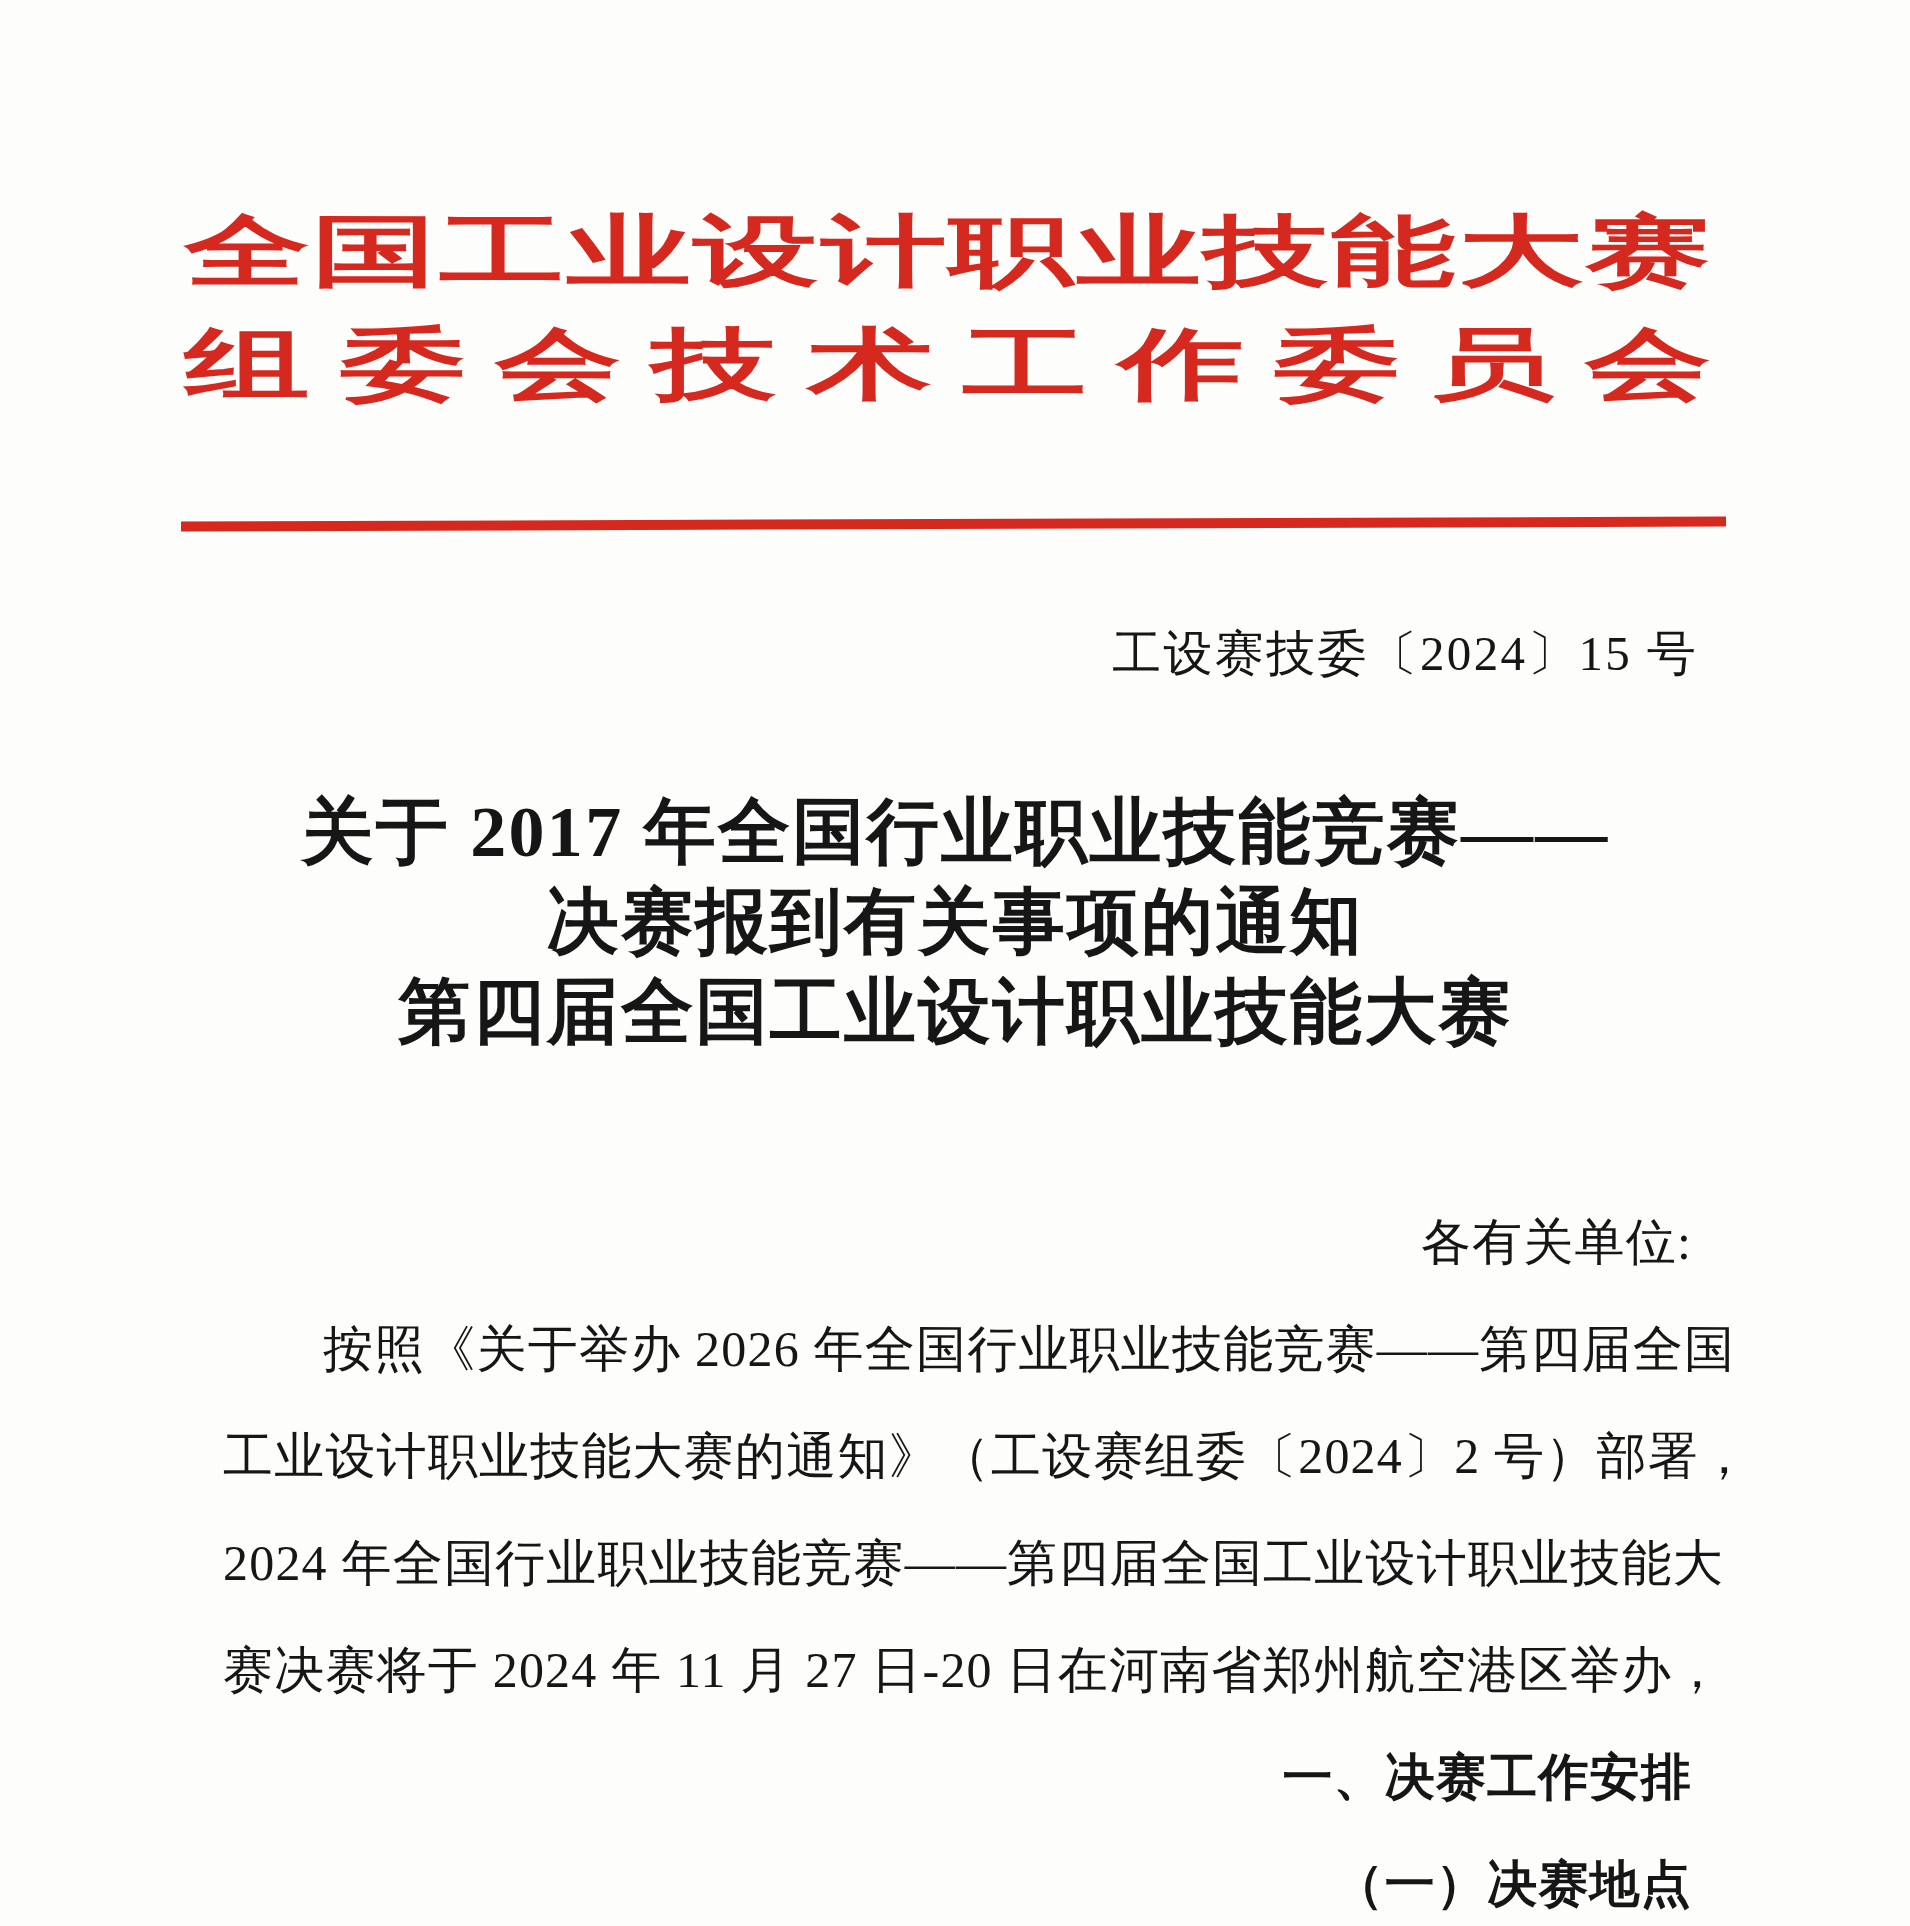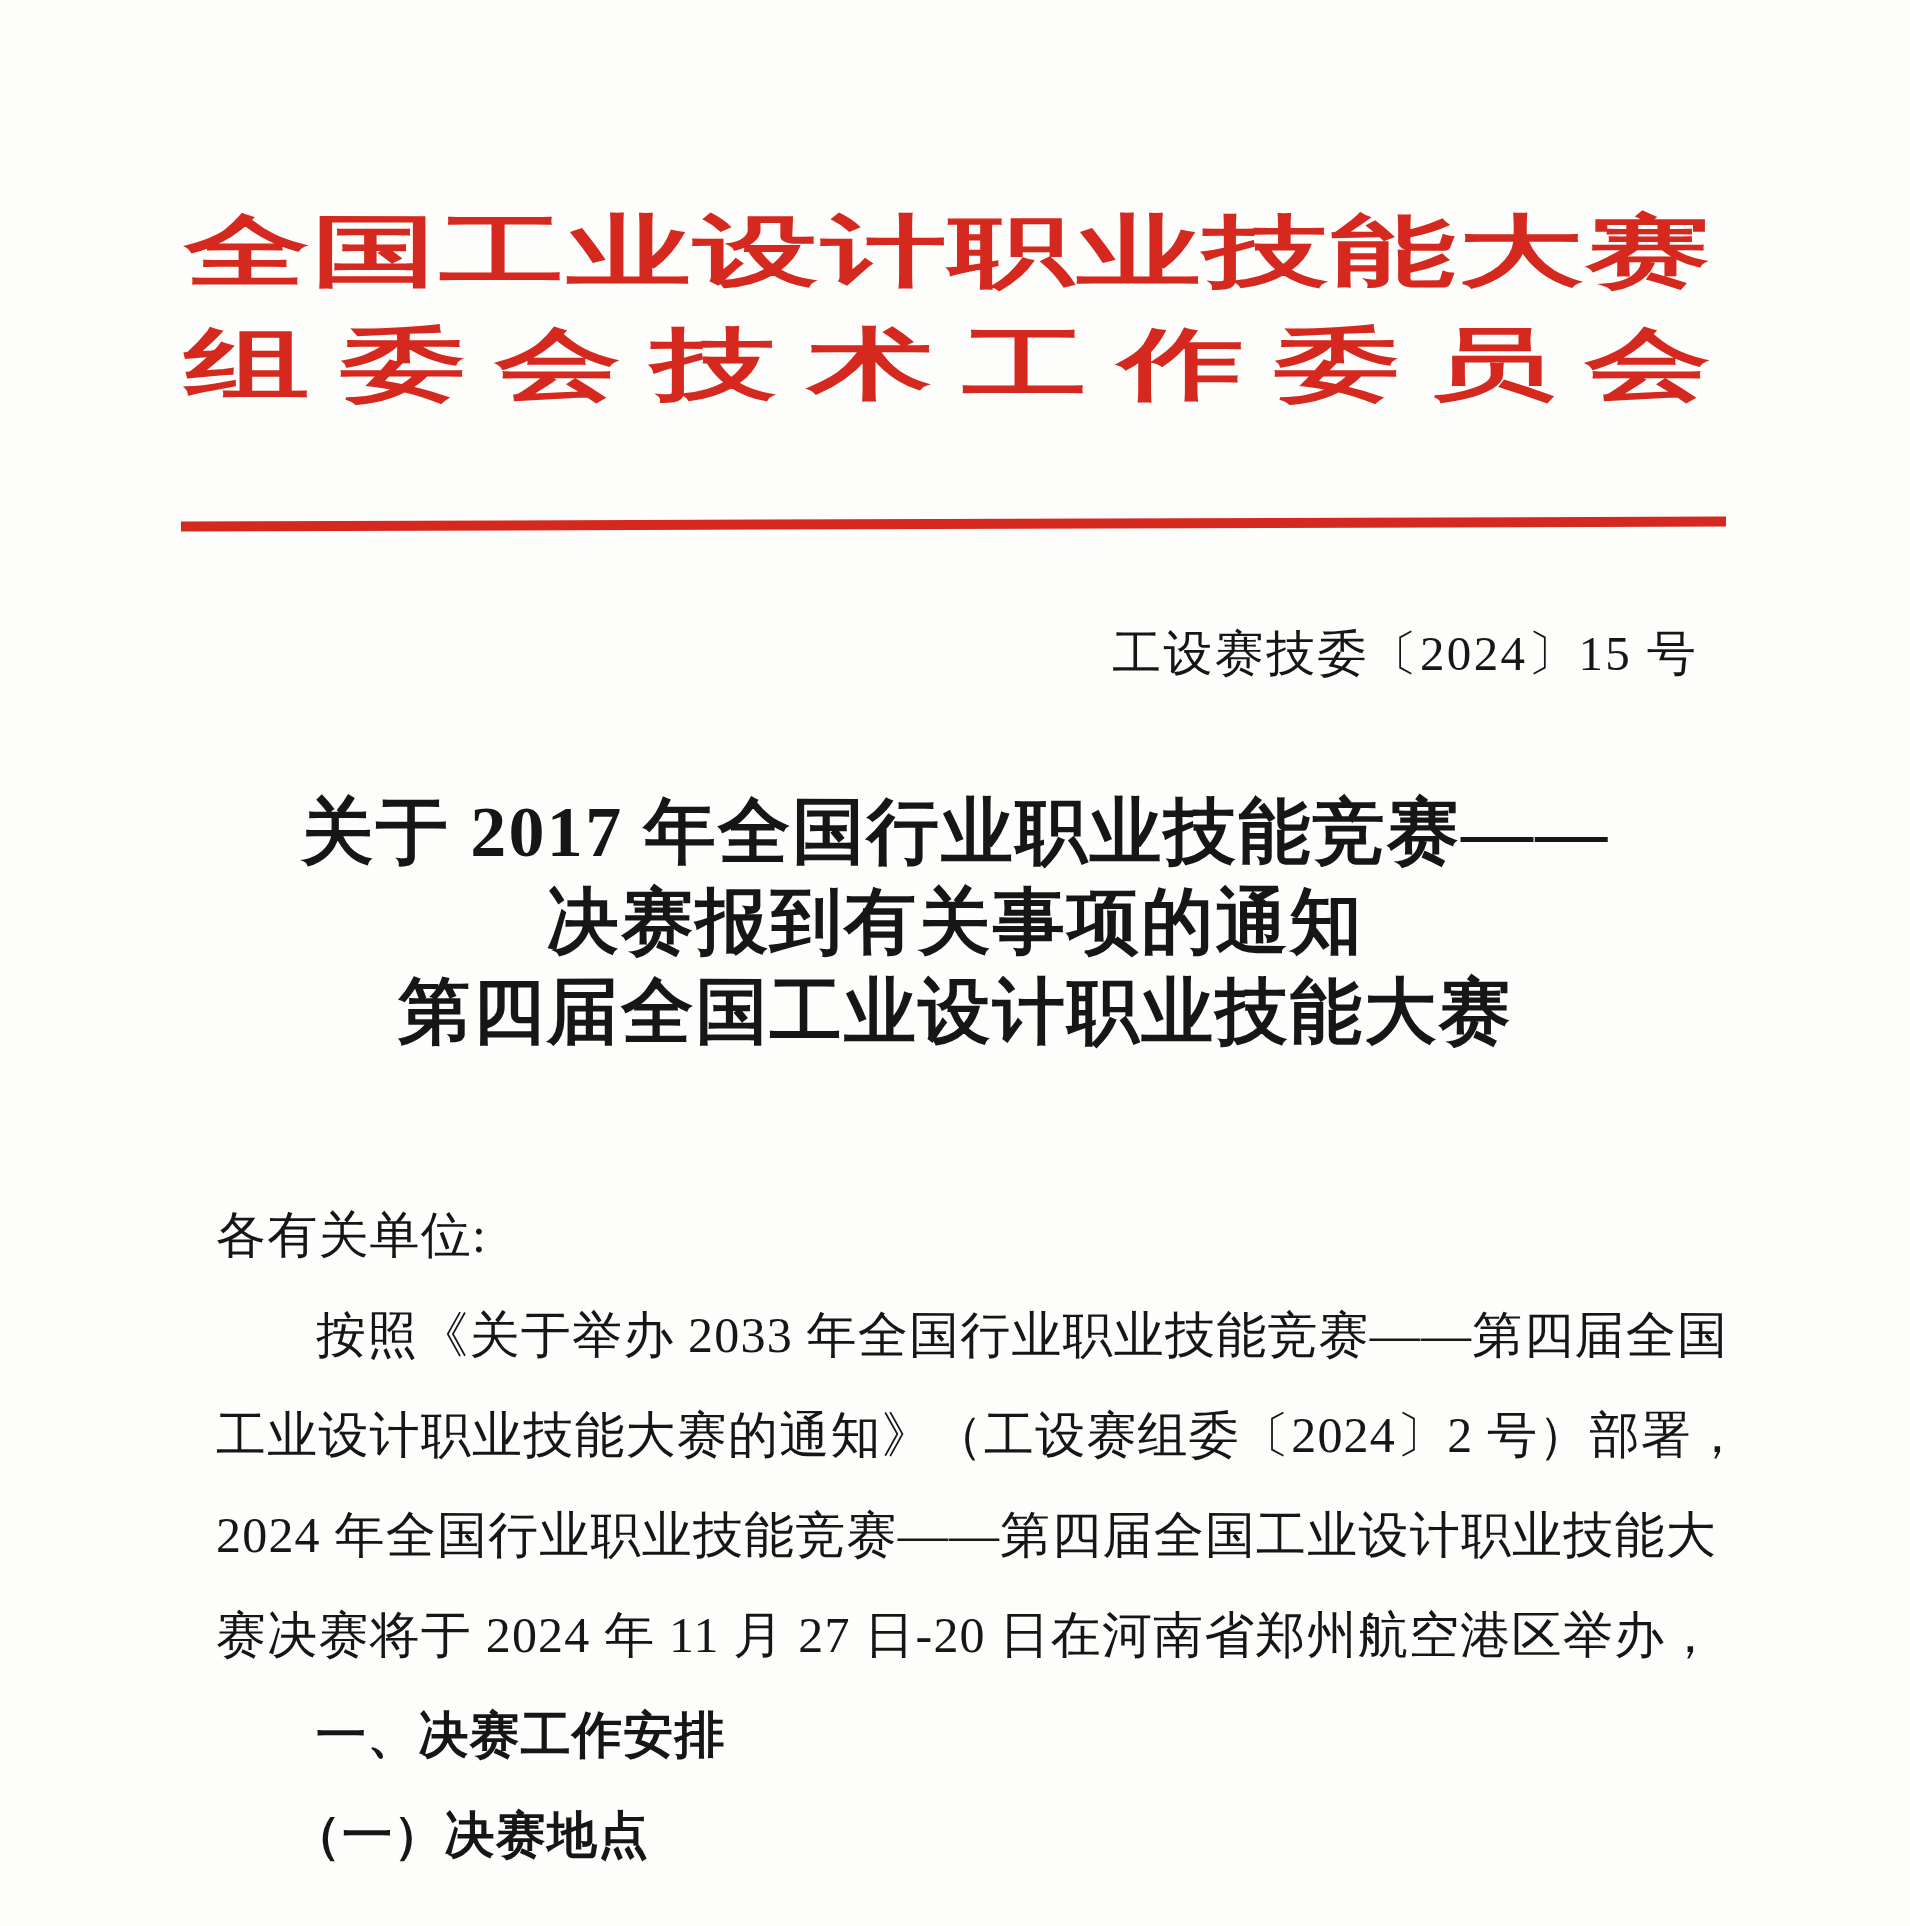--- a/index.html
+++ b/index.html
@@ -64,21 +64,21 @@
 
   
   .body-block {
     position: absolute;
     left: 216px; top: 1185px; width: 1483px;
     font-size: 50px;
     line-height: 100px;
     letter-spacing: 1.2px;
     white-space: nowrap;
   }
-  .body-block p { margin: 0; }
+  .body-block p { margin: 7px; text-align: right; }
   .p-indent { text-indent: 2em; }
   .p-h1 {
     font-weight: bold;
     font-family: Liberation Sans, sans-serif;
     text-indent: 2em;
   }
   .p-h2 {
     font-weight: bold;
     font-family: "Liberation Sans", "DejaVu Sans", sans-serif;
     text-indent: 1.5em;
@@ -121,21 +121,21 @@
 <div class="doc-number">工设赛技委〔2024〕15 号</div>
 
 <div class="title-block">
   <div>关于 2017 年全国行业职业技能竞赛——</div>
   <div>决赛报到有关事项的通知</div>
   <div>第四届全国工业设计职业技能大赛</div>
 </div>
 
 <div class="body-block">
   <p>各有关单位:</p>
-  <p class="p-indent">按照《关于举办 2033 年全国行业职业技能竞赛——第四届全国</p>
+  <p class="p-indent">按照《关于举办 2026 年全国行业职业技能竞赛——第四届全国</p>
   <p>工业设计职业技能大赛的通知》（工设赛组委〔2024〕2 号）部署，</p>
   <p>2024 年全国行业职业技能竞赛——第四届全国工业设计职业技能大</p>
   <p>赛决赛将于 2024 年 11 月 27 日-20 日在河南省郑州航空港区举办，</p>
   <p class="p-h1">一、决赛工作安排</p>
   <p class="p-h2">（一）决赛地点</p>
 
 </div>
 
 
 </body></html>

